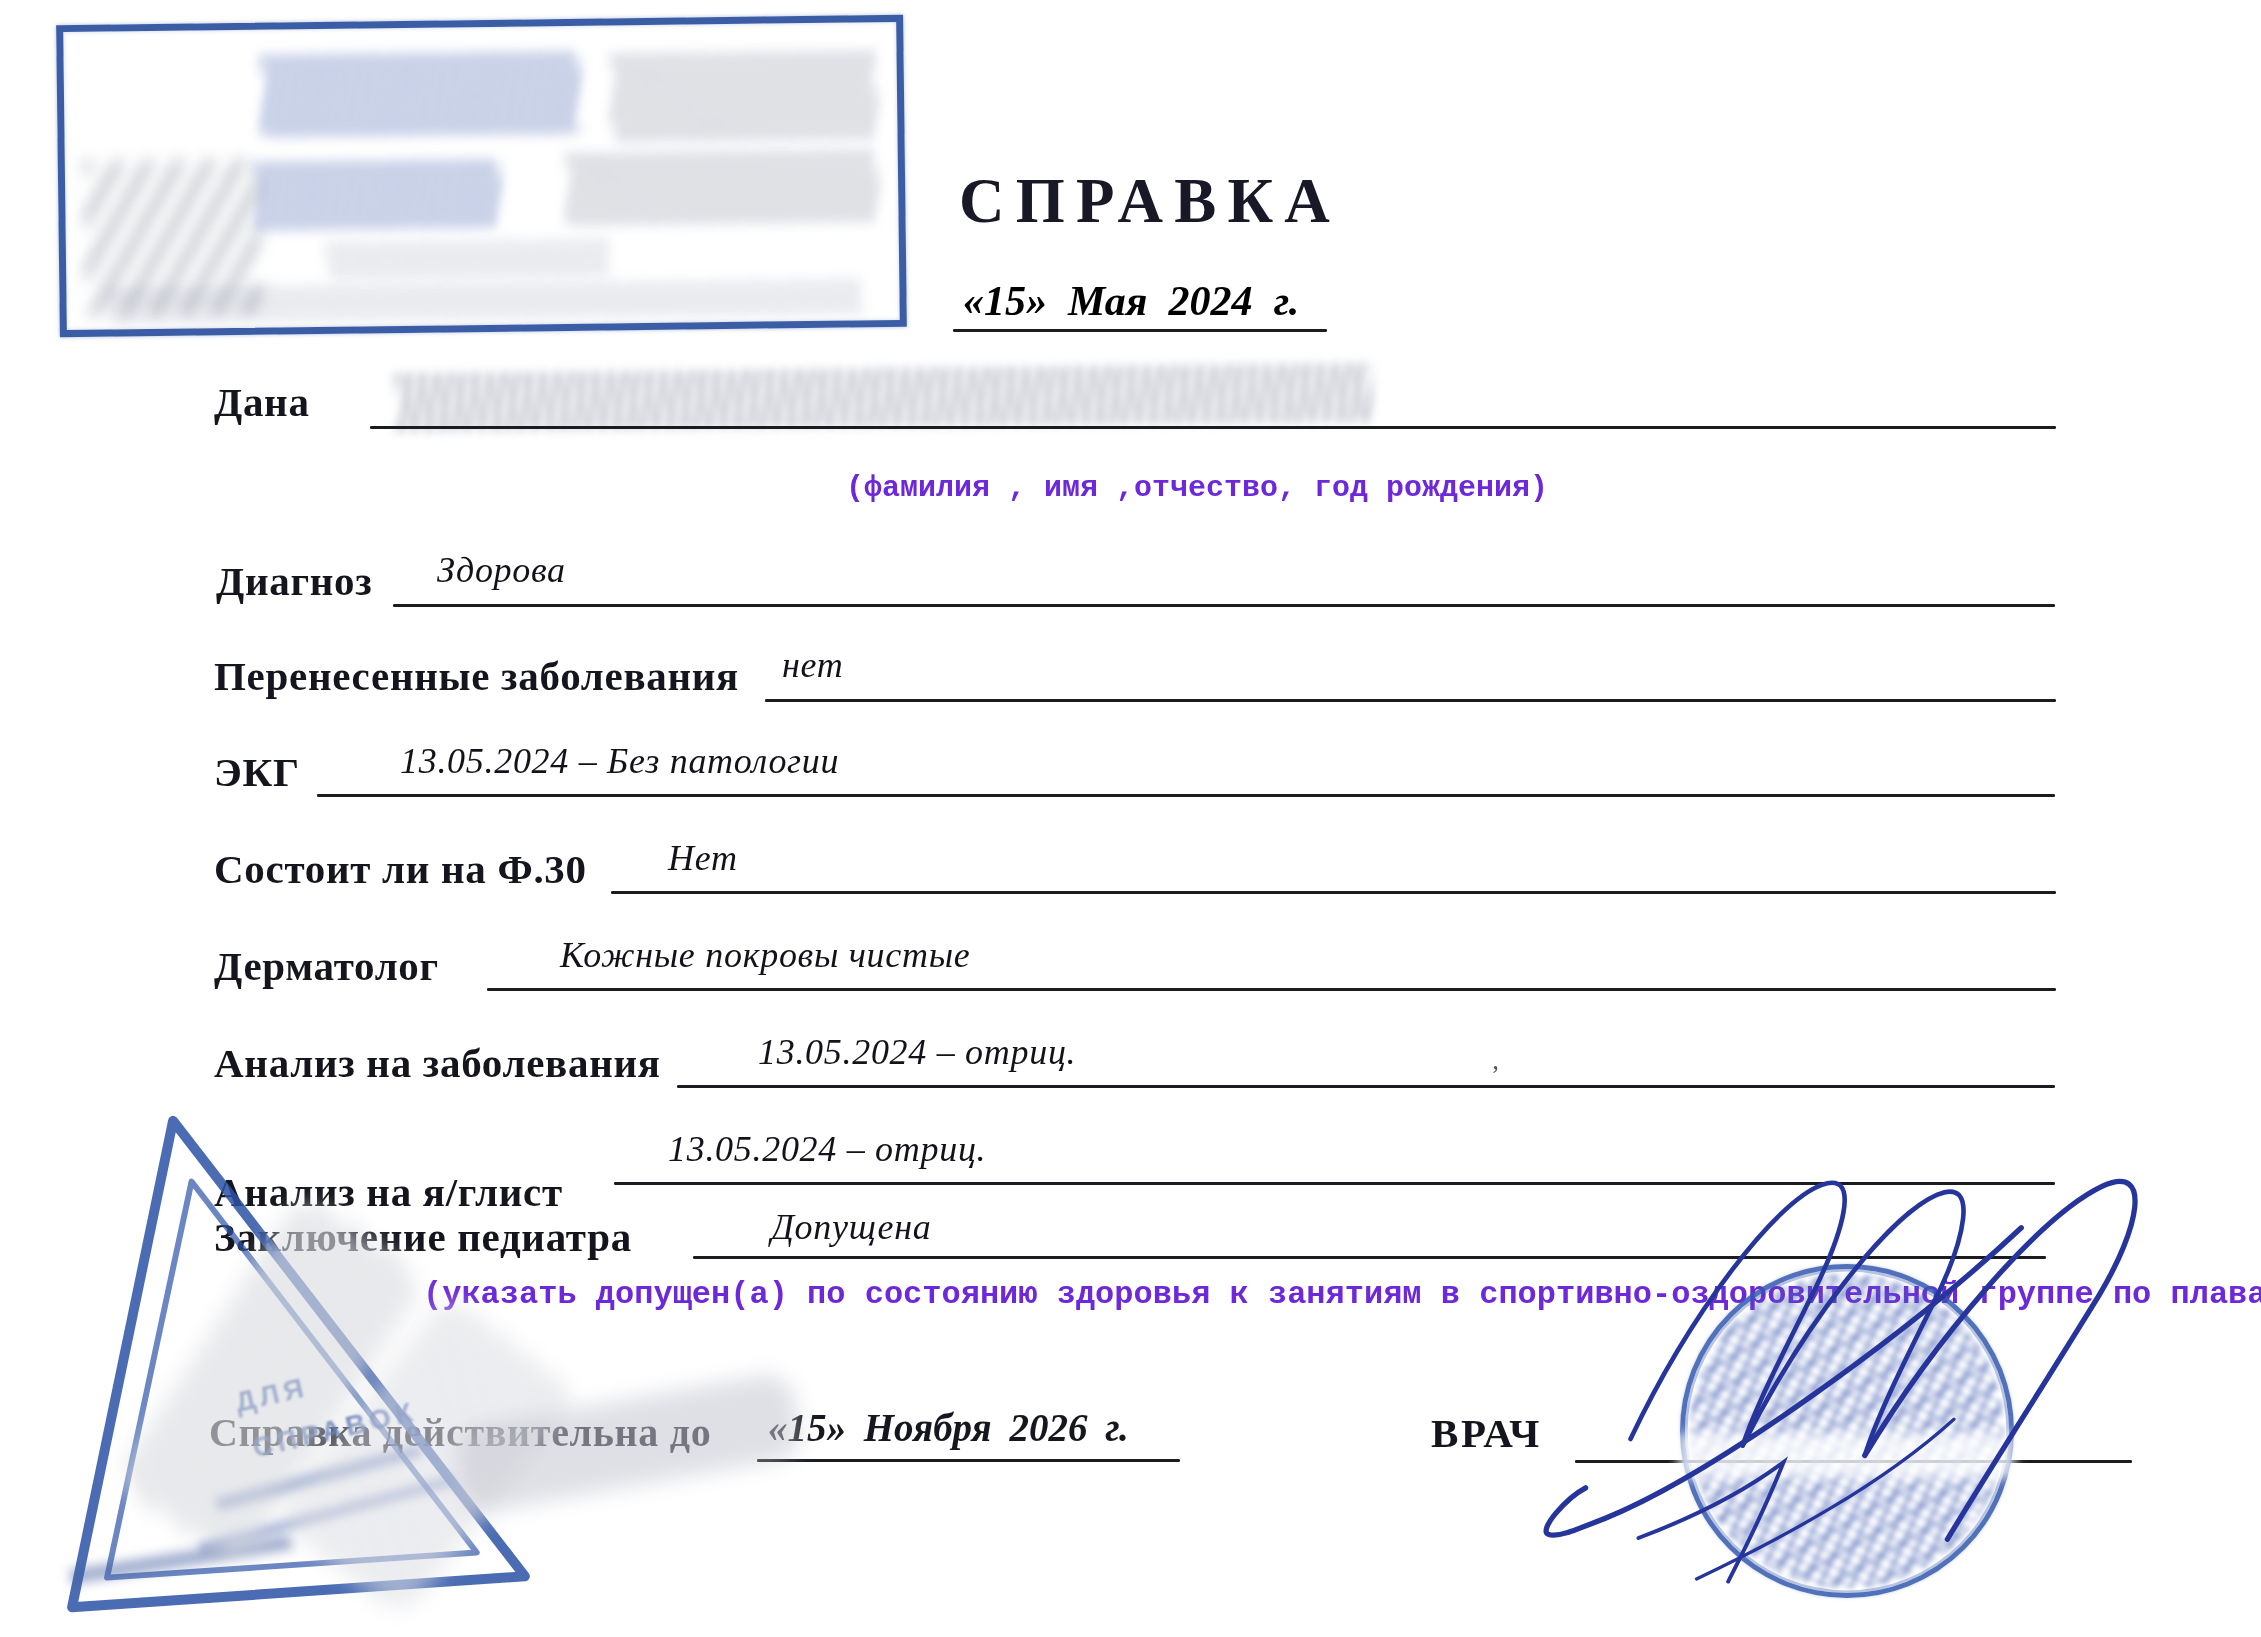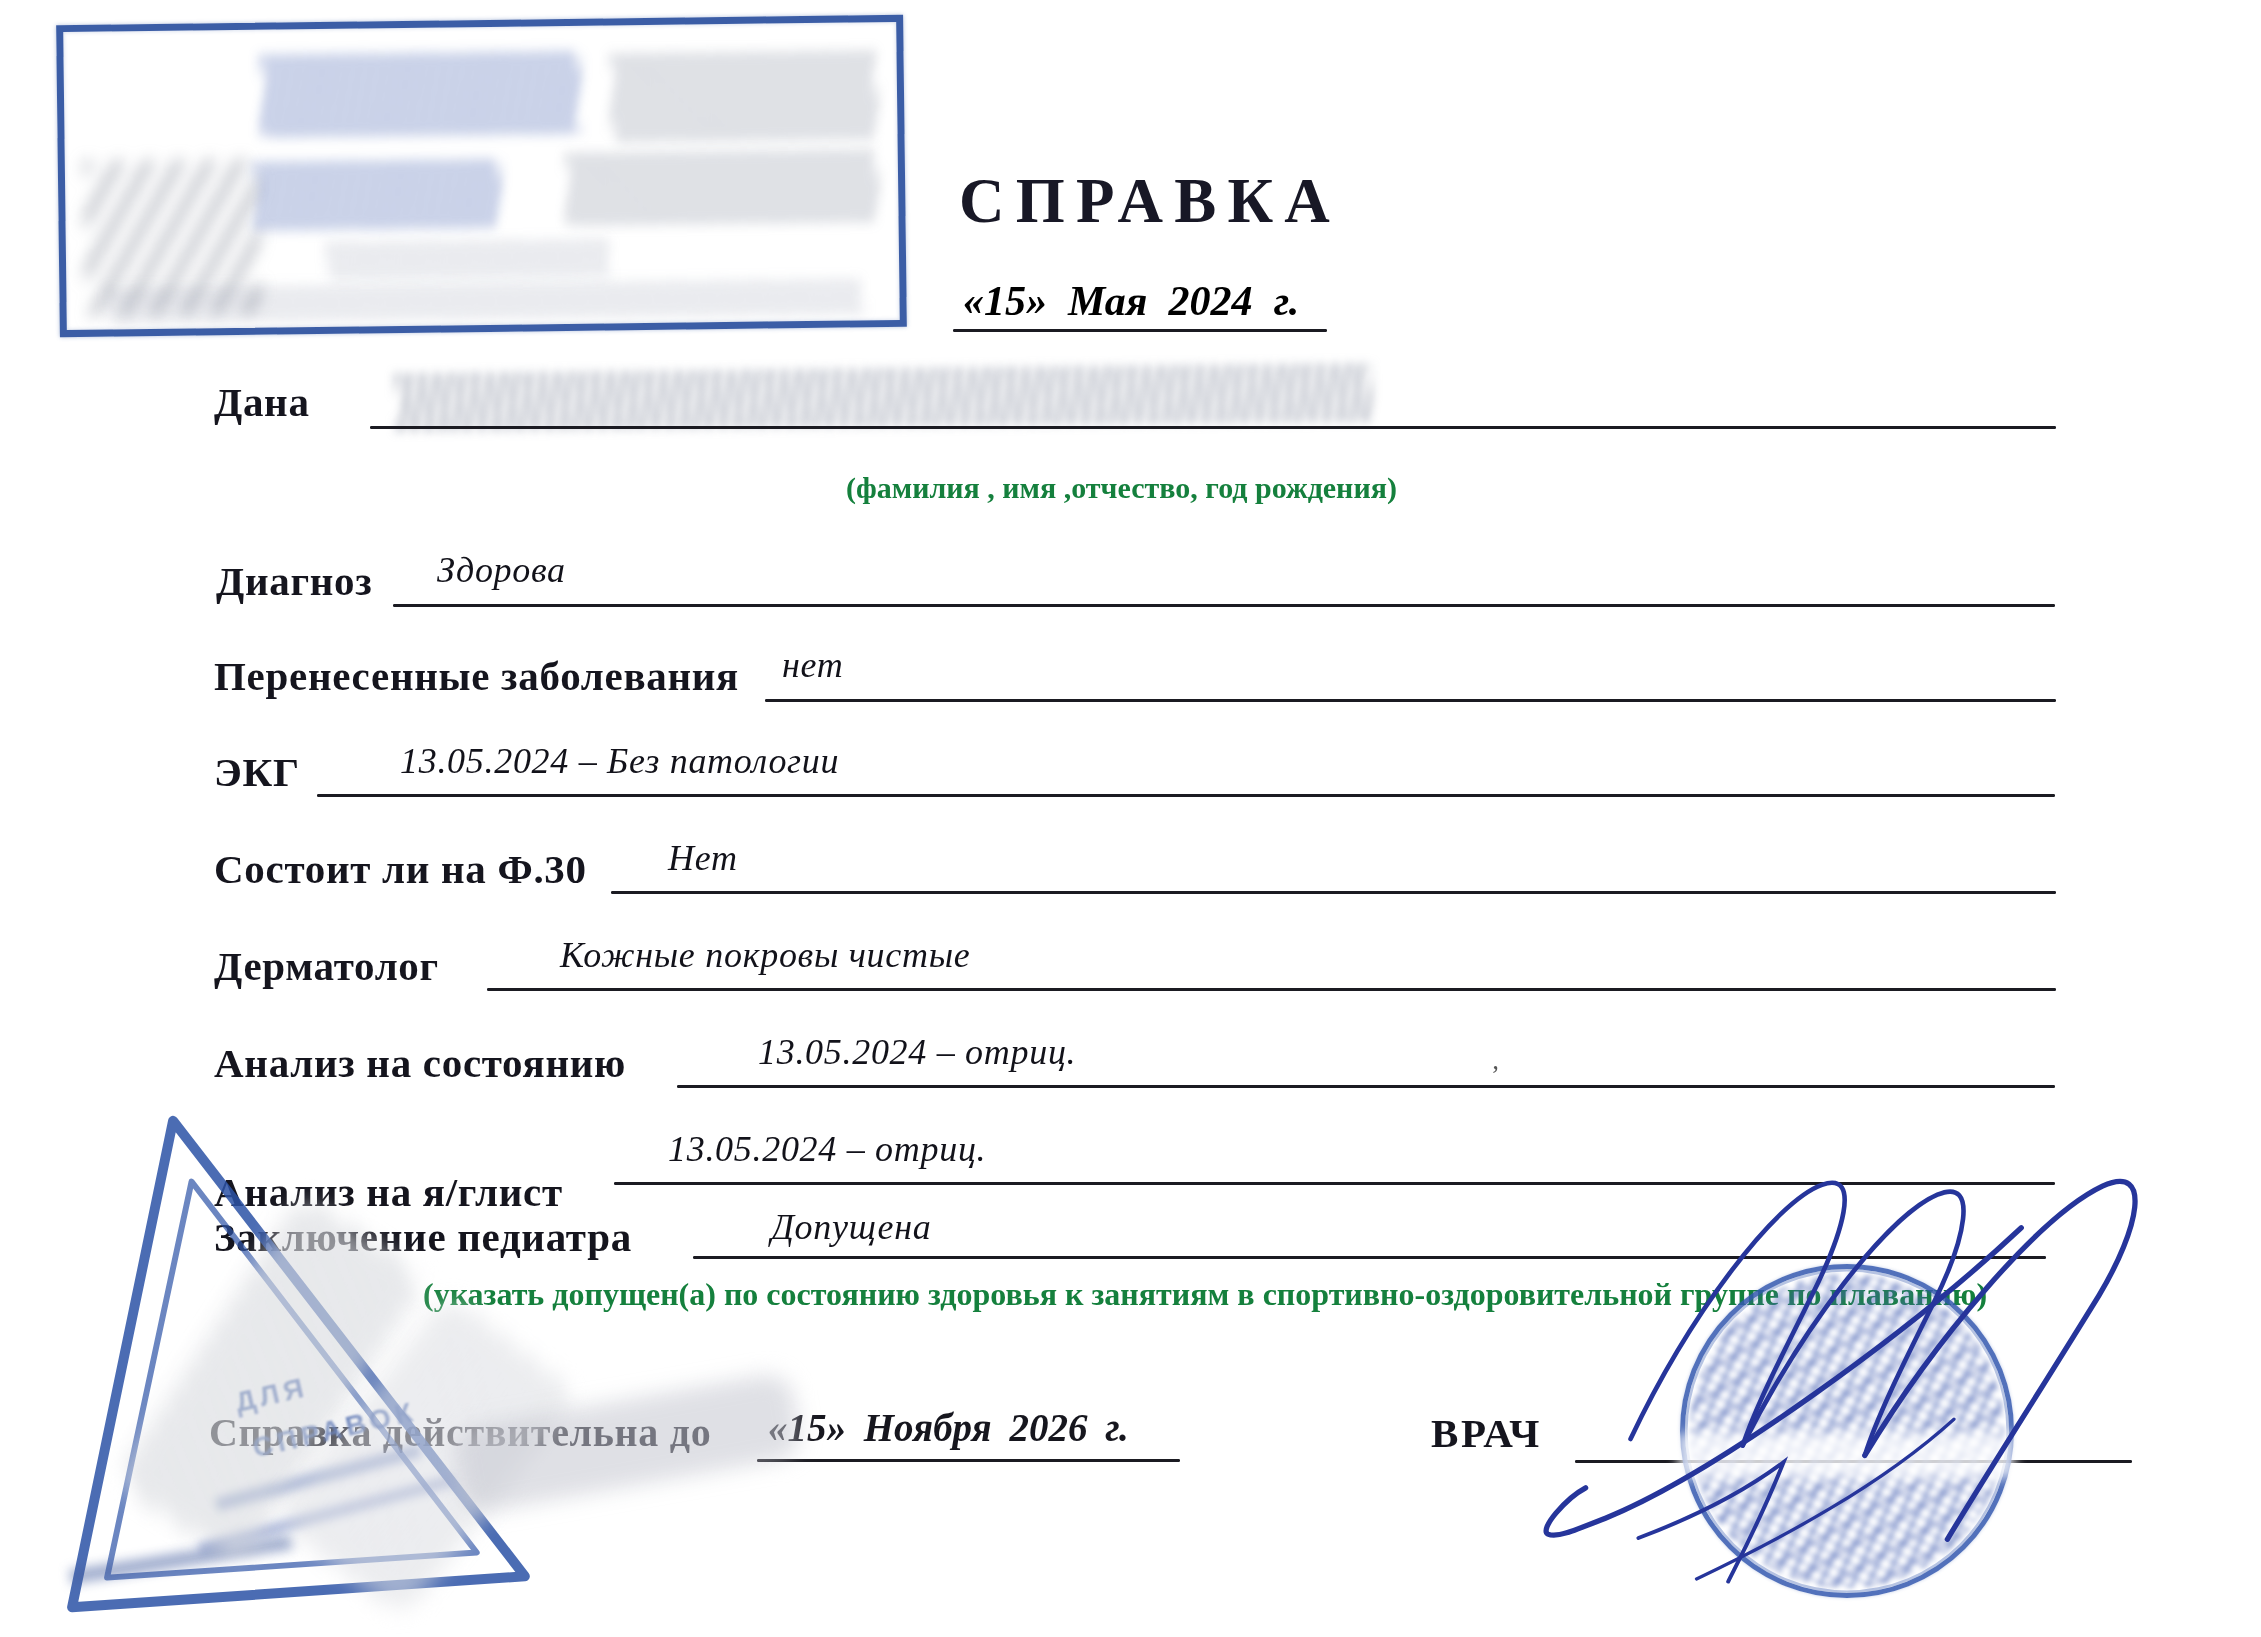--- a/index.html
+++ b/index.html
@@ -9,21 +9,21 @@
   }
   .abs{position:absolute;}
   
   .doc-title{left:959px; top:165px; font-size:63px; font-weight:700; letter-spacing:11.2px; color:#181826;}
   .doc-date{left:963px; top:277px; font-size:42px; font-weight:700; font-style:italic; word-spacing:10.6px; color:#000000;}
   .rule{background:#1b1b22; height:3.3px; border-radius:1.3px;}
   .rule.thin{height:2.6px;}
   .rule.dbl{box-shadow:0 4.6px 0 -2px rgba(27,27,34,.45);}
   .lbl{font-size:41px; font-weight:700; letter-spacing:0.7px; color:#15151e; white-space:nowrap;}
   .val{font-size:36px; font-style:italic; letter-spacing:0.7px; color:#12121a; white-space:nowrap;}
-  .cap{font-size:30px; font-weight:700; color:#15803d; white-space:nowrap;}
+  .cap{font-size:30px; font-weight:700; color:#6d28d9; white-space:nowrap;font-family:Liberation Mono, monospace;}
   
   .r1-lbl{left:214px; top:378px;}
   .r1-und{left:370px; top:426px; width:1686px;}
   .name-blur{
     left:395px; top:368px; width:977px; height:59px;
     background:
       repeating-linear-gradient(100deg, rgba(110,118,138,.55) 0 4.6px, rgba(255,255,255,0) 4.6px 13.2px),
       repeating-linear-gradient(80deg, rgba(140,148,168,.35) 0 3.3px, rgba(255,255,255,0) 3.3px 17px);
     filter:blur(4.6px); transform:rotate(-.6deg);
   }
@@ -132,21 +132,21 @@
   <div class="abs rule dbl r4-und"></div>
 
   <div class="abs lbl r5-lbl">Состоит ли на Ф.30</div>
   <div class="abs val r5-val">Нет</div>
   <div class="abs rule dbl r5-und"></div>
 
   <div class="abs lbl r6-lbl">Дерматолог</div>
   <div class="abs val r6-val">Кожные покровы чистые</div>
   <div class="abs rule r6-und"></div>
 
-  <div class="abs lbl r7-lbl">Анализ на состоянию</div>
+  <div class="abs lbl r7-lbl">Анализ на заболевания</div>
   <div class="abs val r7-val">13.05.2024 – отриц.</div>
   <div class="abs rule r7-und"></div>
 
   <div class="abs lbl r8-lbl">Анализ на я/глист</div>
   <div class="abs val r8-val">13.05.2024 – отриц.</div>
   <div class="abs rule r8-und"></div>
   <div class="abs artifact">’</div>
 
   <div class="abs lbl r9-lbl">Заключение педиатра</div>
   <div class="abs val r9-val">Допущена</div>

